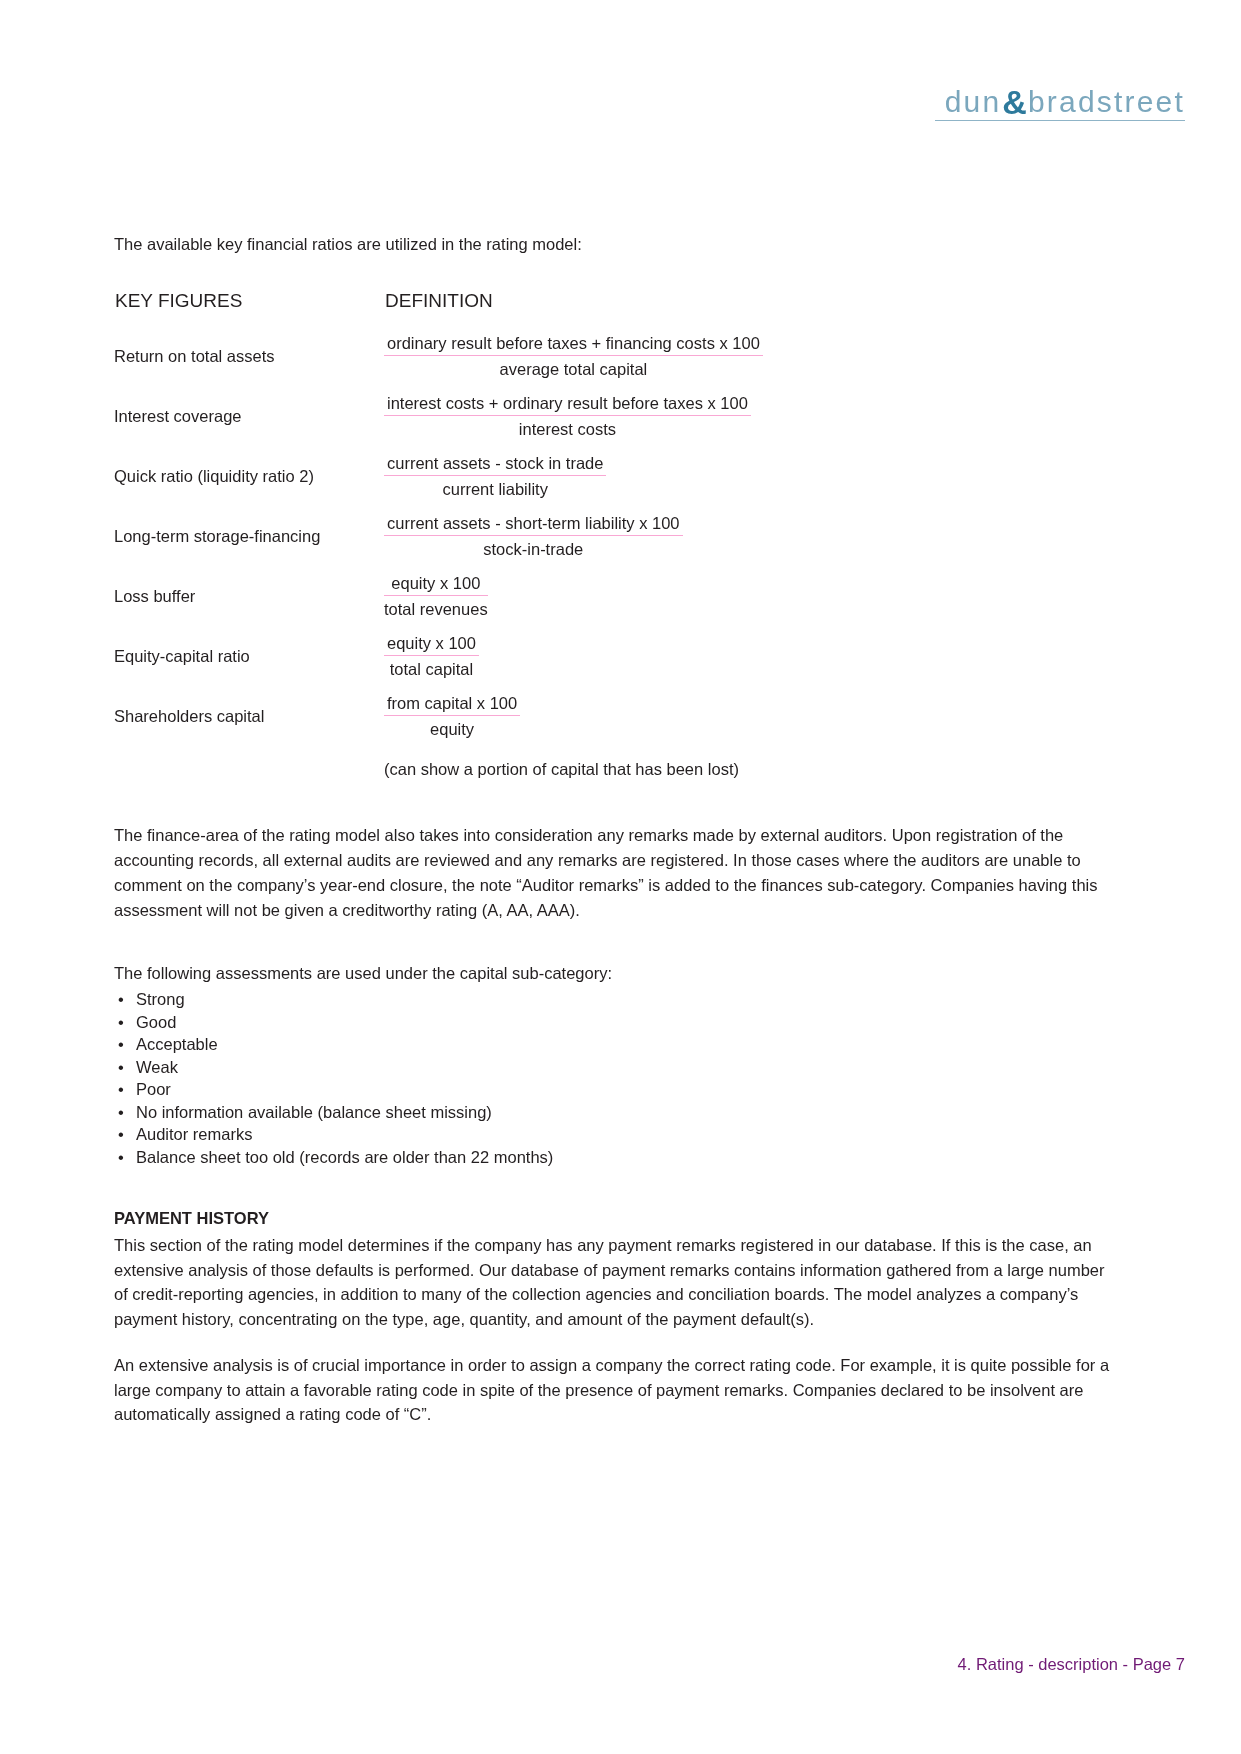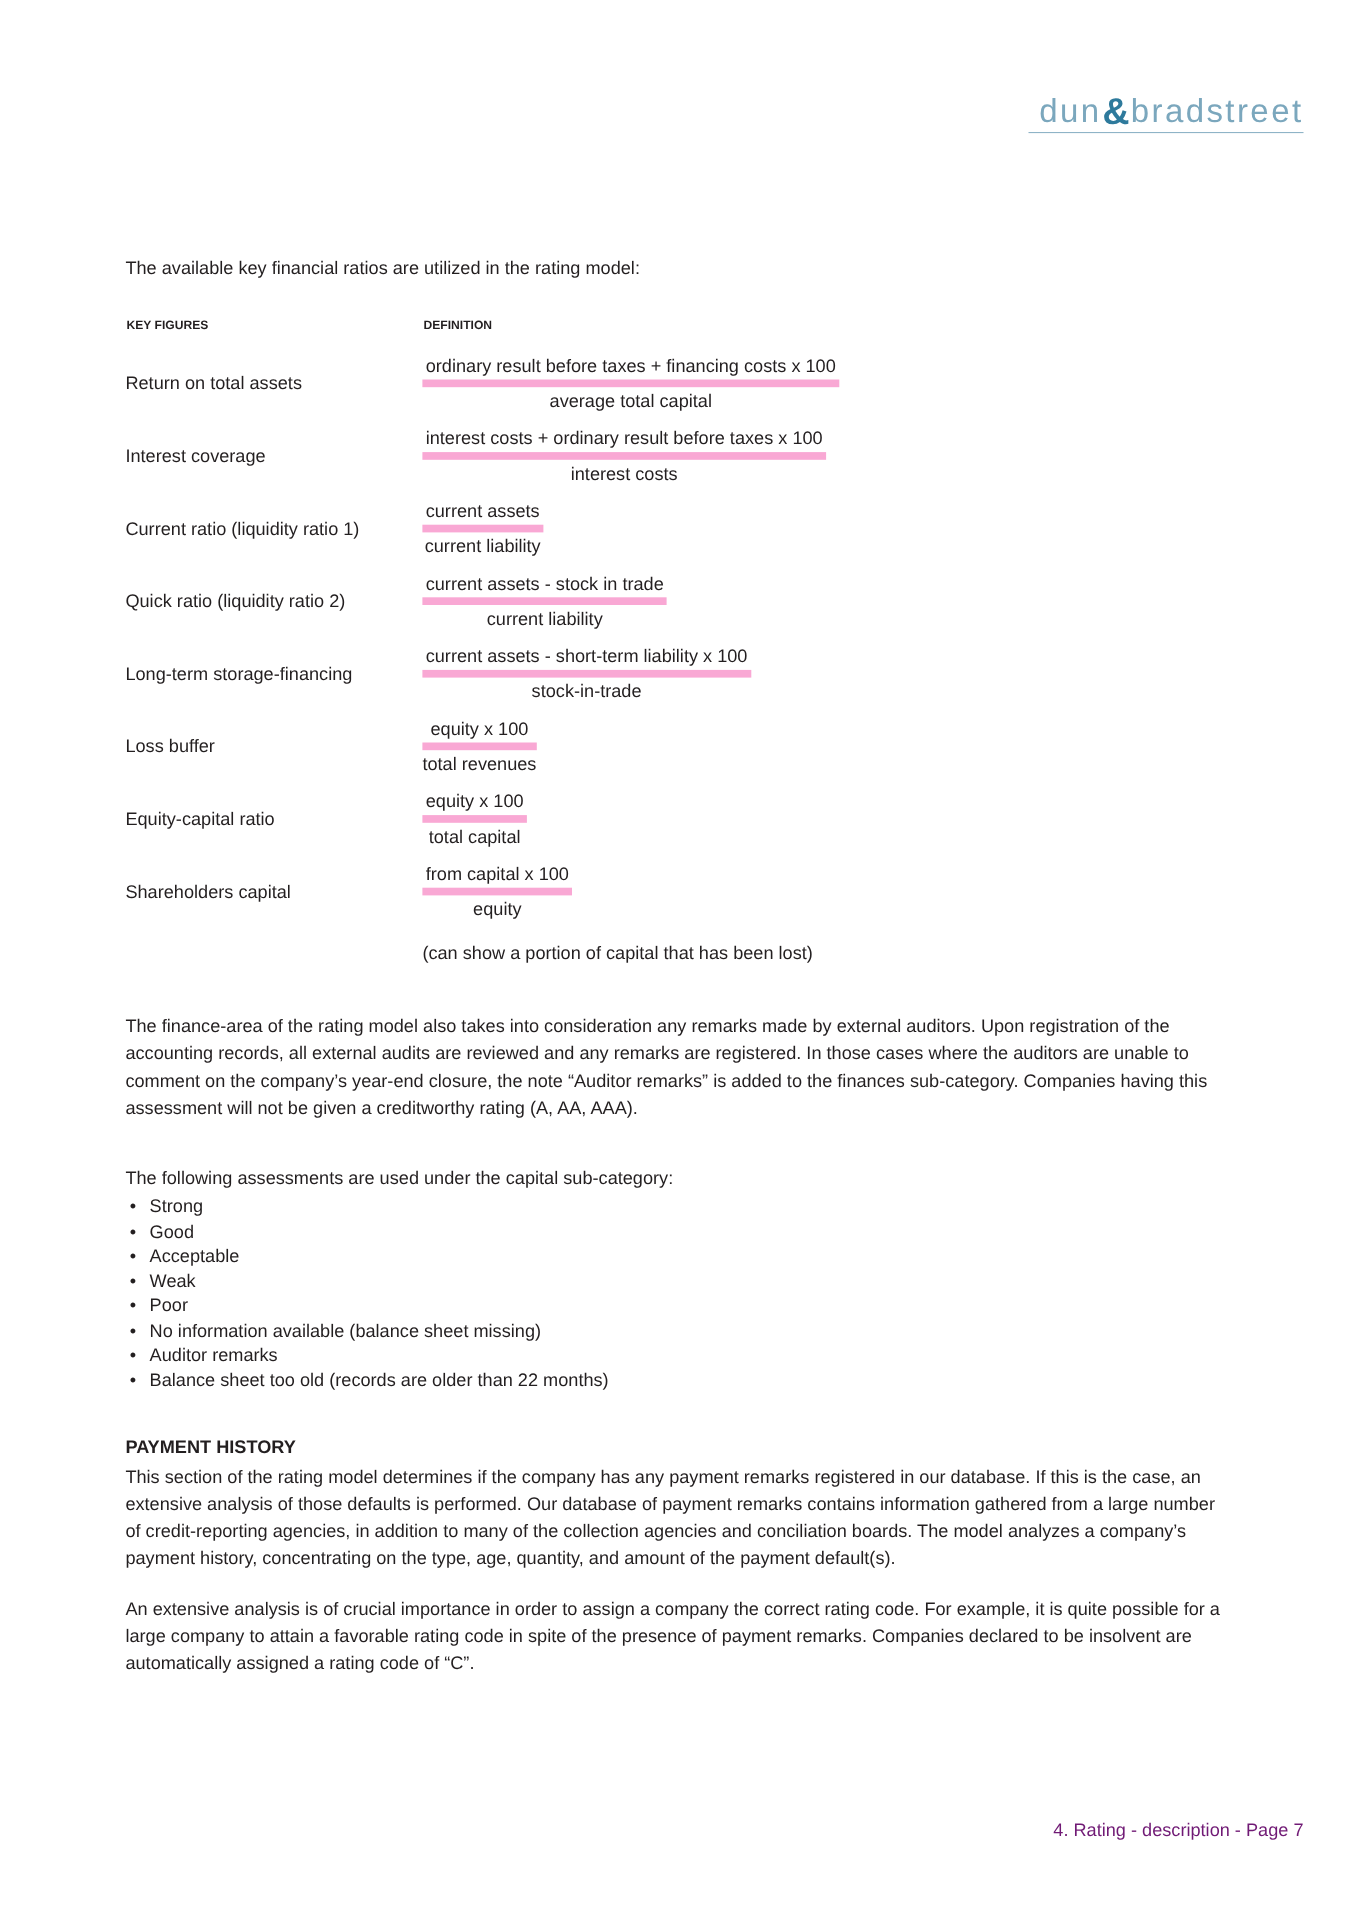--- a/index.html
+++ b/index.html
@@ -73,43 +73,43 @@
     margin-bottom: 32px;
   }
 
   
   .ratio-table {
     width: 100%;
     border-collapse: collapse;
   }
   .ratio-table th {
     text-align: left;
-    font-size: 11px;
-    font-weight: bold;
+    font-size: 19px;
+    font-weight: normal;
     padding-bottom: 14px;
     vertical-align: top;
   }
   .ratio-table th.c1 { width: 260px; }
   .ratio-table td {
     vertical-align: middle;
     font-size: 16.5px;
     padding: 6px 0 6px 0;
   }
   .ratio-table td.c1 {
     width: 260px;
     padding-right: 10px;
   }
   .frac {
     display: inline-block;
     text-align: center;
     line-height: 22px;
   }
   .frac .num {
     display: block;
-    border-bottom: 7px solid #f9a8d4;
+    border-bottom: 1px solid #f9a8d4;
     padding: 0 3px 1px 3px;
     white-space: nowrap;
   }
   .frac .den {
     display: block;
     padding-top: 2px;
     white-space: nowrap;
   }
   .note-row td {
     padding-top: 14px;
@@ -193,29 +193,20 @@
               <span class="den">average total capital</span>
             </span>
           </td>
         </tr>
         <tr>
           <td class="c1">Interest coverage</td>
           <td class="c2">
             <span class="frac">
               <span class="num">interest costs + ordinary result before taxes x 100</span>
               <span class="den">interest costs</span>
-            </span>
-          </td>
-        </tr>
-        <tr>
-          <td class="c1">Current ratio (liquidity ratio 1)</td>
-          <td class="c2">
-            <span class="frac">
-              <span class="num">current assets</span>
-              <span class="den">current liability</span>
             </span>
           </td>
         </tr>
         <tr>
           <td class="c1">Quick ratio (liquidity ratio 2)</td>
           <td class="c2">
             <span class="frac">
               <span class="num">current assets - stock in trade</span>
               <span class="den">current liability</span>
             </span>

